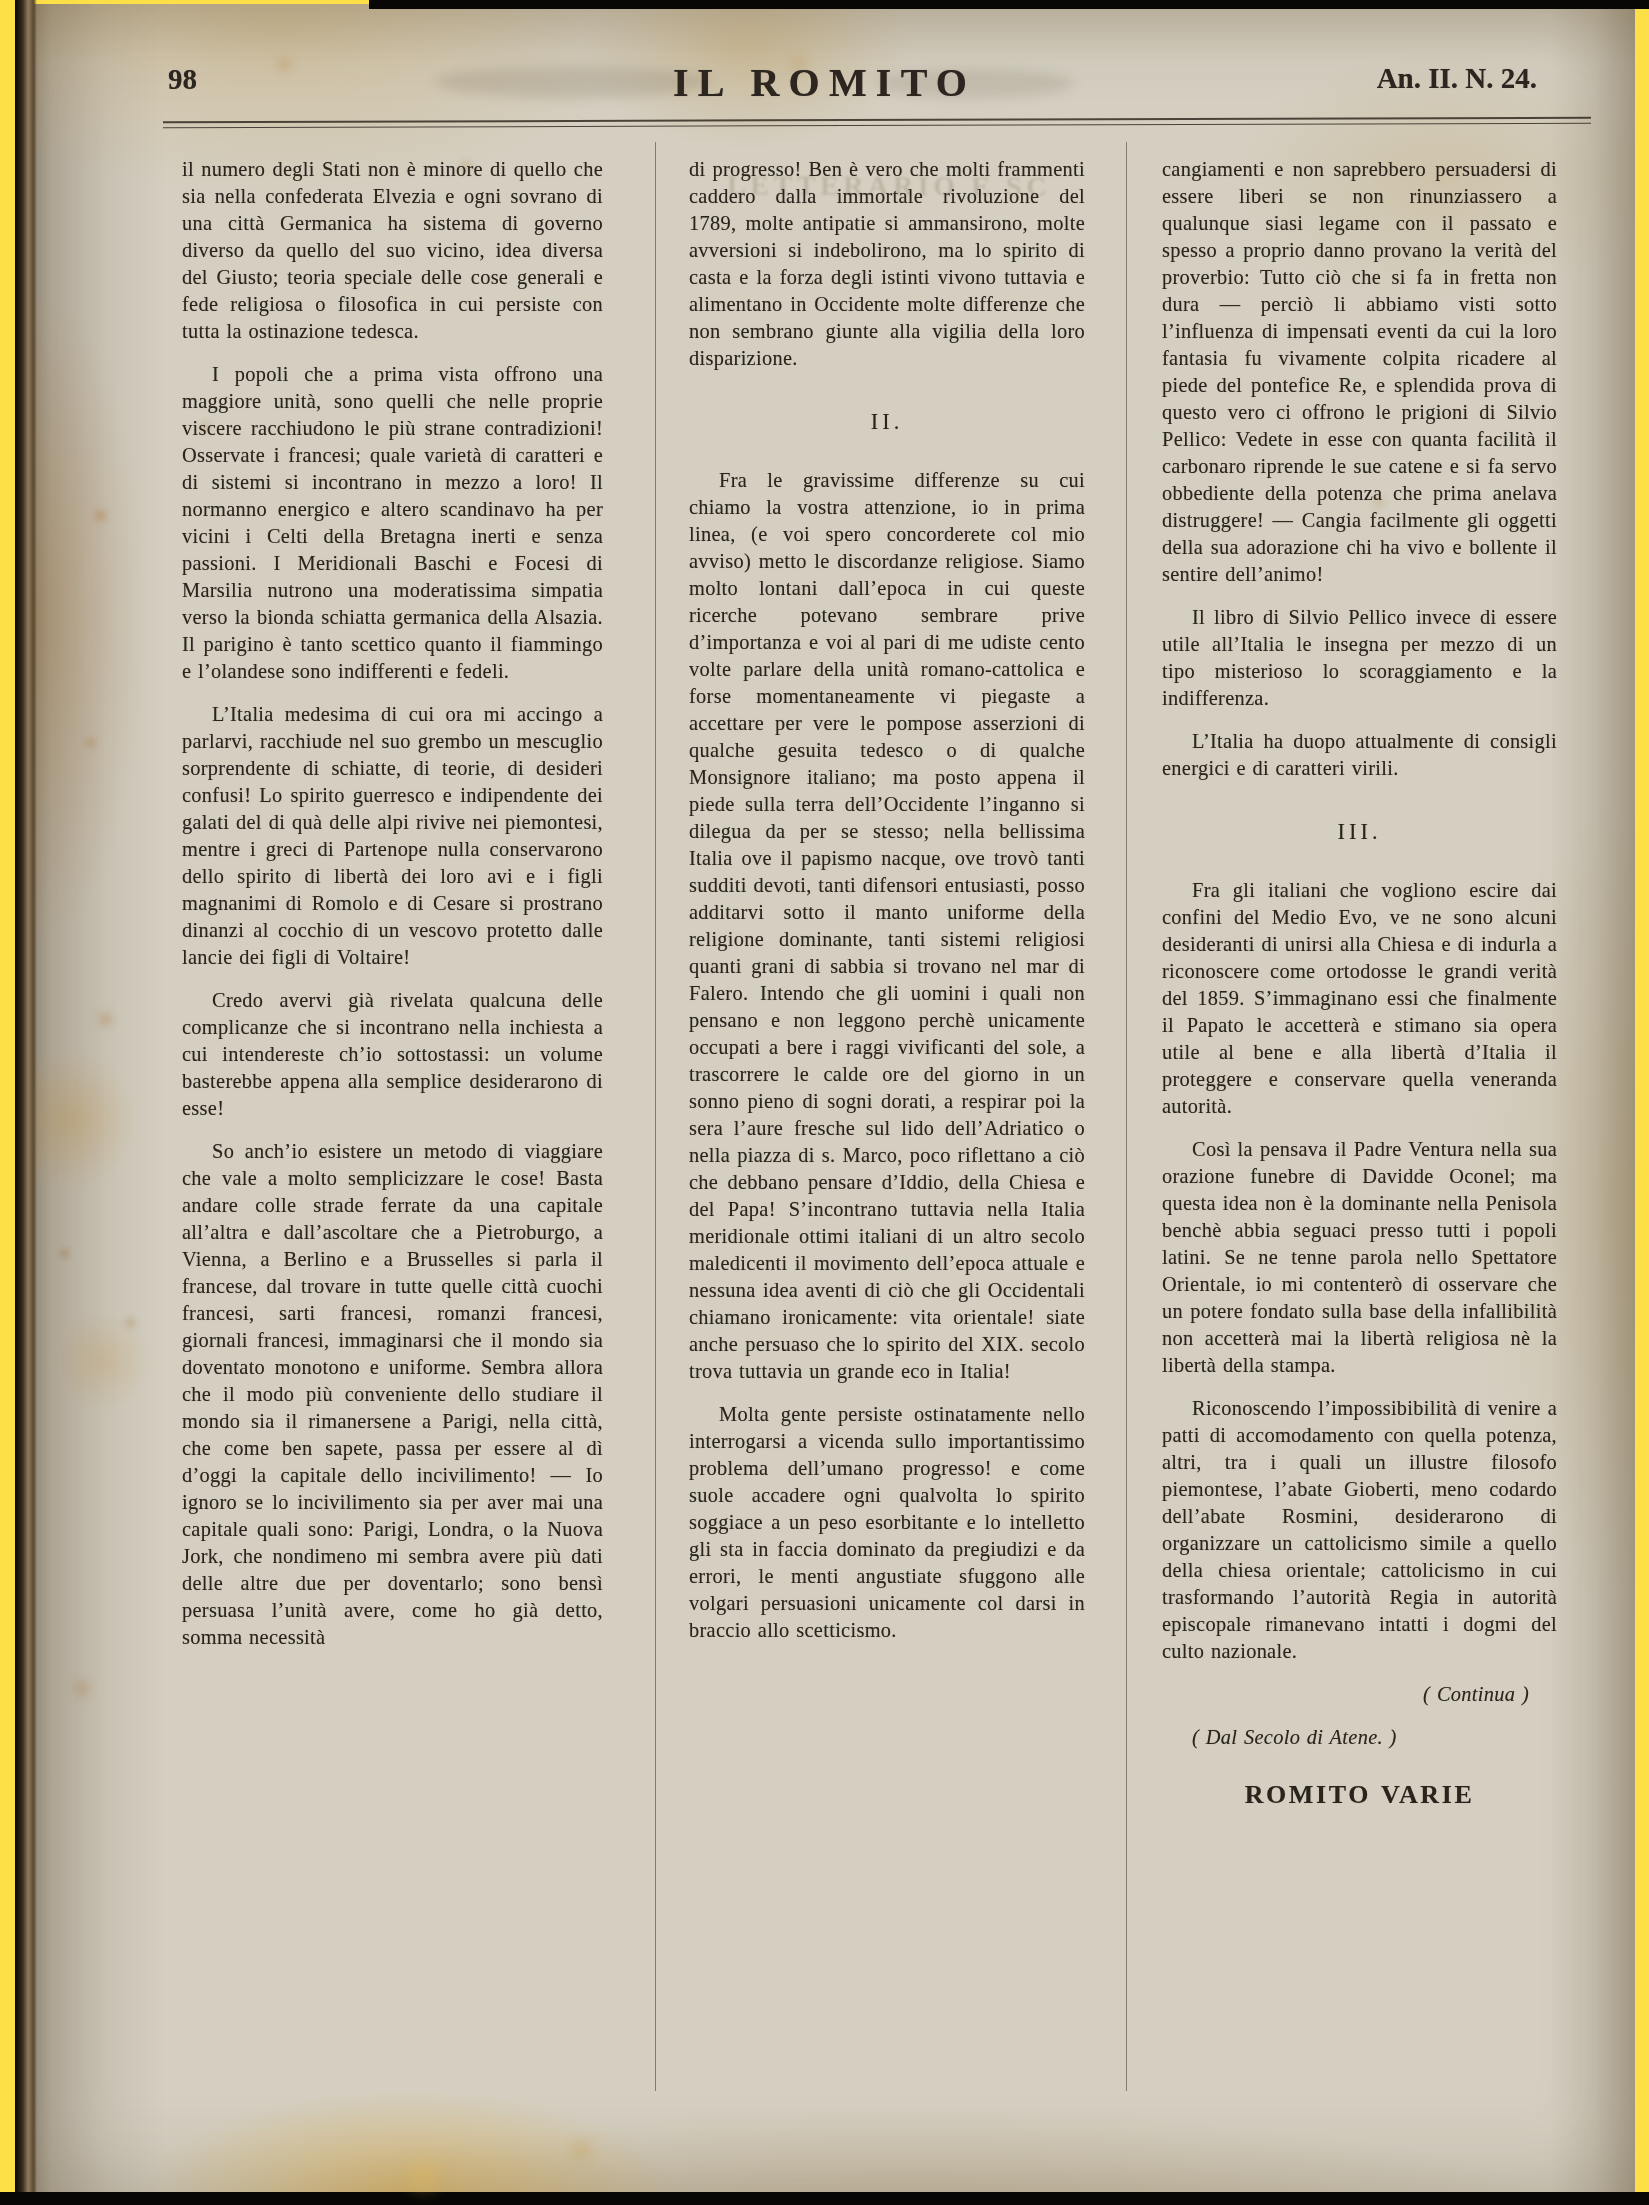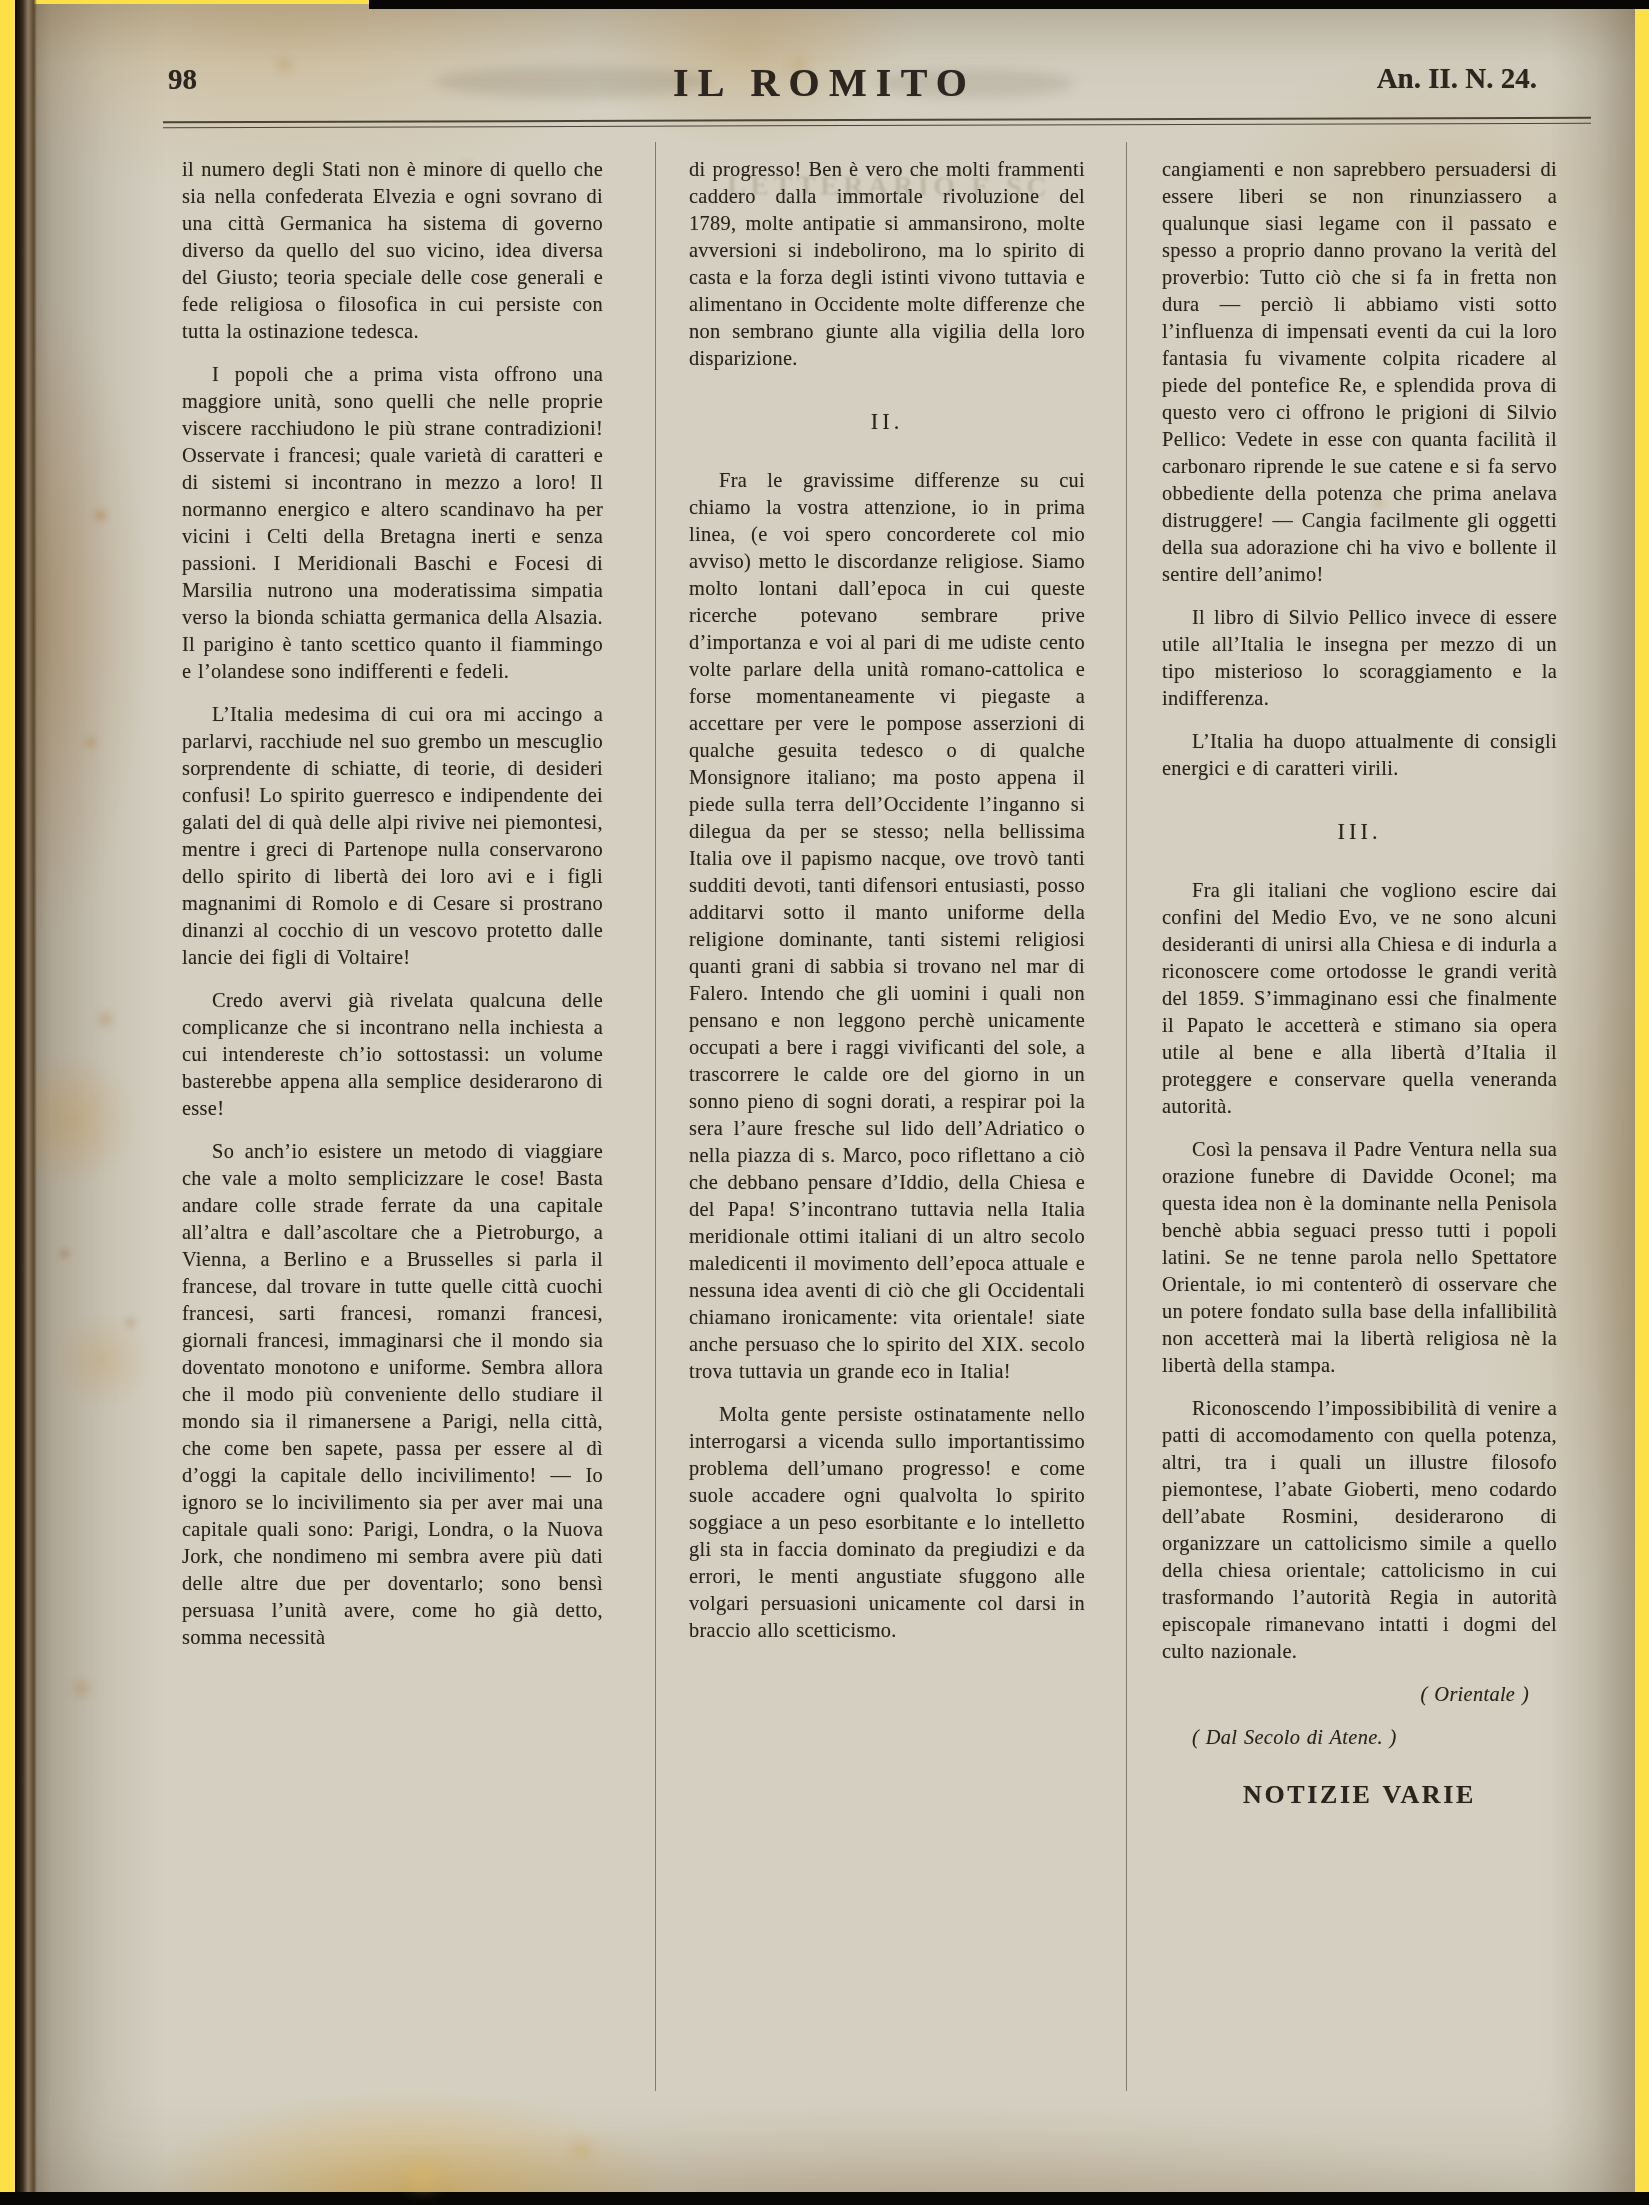--- a/index.html
+++ b/index.html
@@ -120,18 +120,18 @@
   <div class="sep sep-2"></div>
 
   <div class="col col-3">
     <p class="noindent">cangiamenti e non saprebbero persuadersi di essere liberi se non rinunziassero a qualunque siasi legame con il passato e spesso a proprio danno provano la verità del proverbio: Tutto ciò che si fa in fretta non dura — perciò li abbiamo visti sotto l’influenza di impensati eventi da cui la loro fantasia fu vivamente colpita ricadere al piede del pontefice Re, e splendida prova di questo vero ci offrono le prigioni di Silvio Pellico: Vedete in esse con quanta facilità il carbonaro riprende le sue catene e si fa servo obbediente della potenza che prima anelava distruggere! — Cangia facilmente gli oggetti della sua adorazione chi ha vivo e bollente il sentire dell’animo!</p>
     <p>Il libro di Silvio Pellico invece di essere utile all’Italia le insegna per mezzo di un tipo misterioso lo scoraggiamento e la indifferenza.</p>
     <p>L’Italia ha duopo attualmente di consigli energici e di caratteri virili.</p>
     <h3 class="section-num">III.</h3>
     <p>Fra gli italiani che vogliono escire dai confini del Medio Evo, ve ne sono alcuni desideranti di unirsi alla Chiesa e di indurla a riconoscere come ortodosse le grandi verità del 1859. S’immaginano essi che finalmente il Papato le accetterà e stimano sia opera utile al bene e alla libertà d’Italia il proteggere e conservare quella veneranda autorità.</p>
     <p>Così la pensava il Padre Ventura nella sua orazione funebre di Davidde Oconel; ma questa idea non è la dominante nella Penisola benchè abbia seguaci presso tutti i popoli latini. Se ne tenne parola nello Spettatore Orientale, io mi contenterò di osservare che un potere fondato sulla base della infallibilità non accetterà mai la libertà religiosa nè la libertà della stampa.</p>
     <p>Riconoscendo l’impossibibilità di venire a patti di accomodamento con quella potenza, altri, tra i quali un illustre filosofo piemontese, l’abate Gioberti, meno codardo dell’abate Rosmini, desiderarono di organizzare un cattolicismo simile a quello della chiesa orientale; cattolicismo in cui trasformando l’autorità Regia in autorità episcopale rimanevano intatti i dogmi del culto nazionale.</p>
-    <p class="continua">( Orientale )</p>
+    <p class="continua">( Continua )</p>
     <p class="source-note">( Dal Secolo di Atene. )</p>
-    <h2 class="notizie-heading">NOTIZIE VARIE</h2>
+    <h2 class="notizie-heading">ROMITO VARIE</h2>
   </div>
 </div>
 
 
 </body></html>

